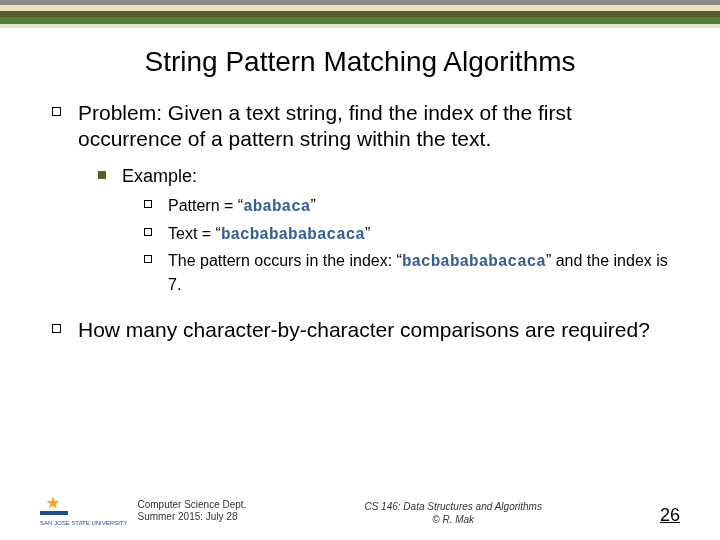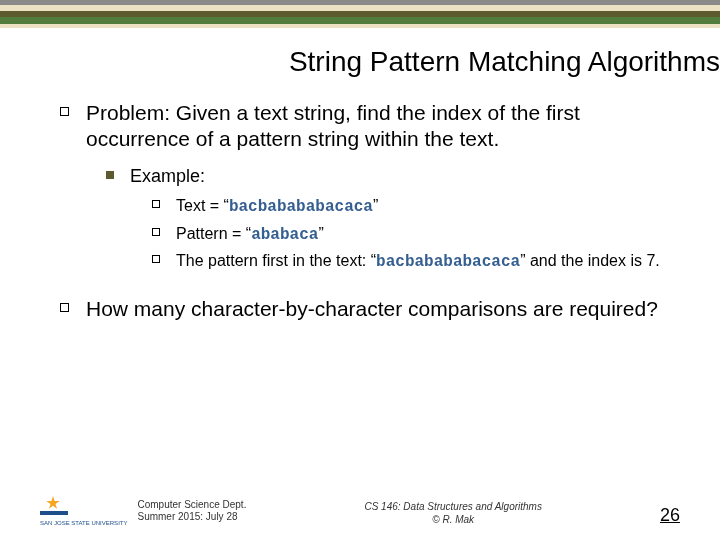--- a/index.html
+++ b/index.html
@@ -21,34 +21,34 @@
   .top-stripes {
     width: 100%;
   }
   .stripe-grey   { height: 5px; background: #8a8a8a; }
   .stripe-cream  { height: 6px; background: #ece2c3; }
   .stripe-olive  { height: 6px; background: #5e5a2f; }
   .stripe-green  { height: 7px; background: #527d3e; }
   .stripe-cream2 { height: 4px; background: #ece2c3; }
 
   .title {
-    text-align: right;
+    text-align: center;
     font-size: 28px;
     margin: 18px 0 22px 0;
     font-weight: normal;
   }
 
   .content {
     padding: 0 42px 0 42px;
   }
 
   ul.lvl1 {
     list-style: none;
     padding: 0;
-    margin: 16px;
+    margin: 8px;
     font-size: 21px;
     line-height: 1.25;
   }
   ul.lvl1 > li {
     position: relative;
     padding-left: 28px;
     margin-bottom: 22px;
   }
   ul.lvl1 > li::before {
     content: "";
@@ -181,27 +181,27 @@
 
   <div class="content">
     <ul class="lvl1">
       <li>
         <span>Problem: Given a text string, find the index of the first occurrence of a pattern string within the text.</span>
         <ul class="lvl2">
           <li>
             <span>Example:</span>
             <ul class="lvl3">
               <li>
+                <span>Pattern = “</span><span class="mono">ababaca</span><span>”</span>
+              </li>
+              <li>
                 <span>Text = “</span><span class="mono">bacbabababacaca</span><span>”</span>
               </li>
               <li>
-                <span>Pattern = “</span><span class="mono">ababaca</span><span>”</span>
-              </li>
-              <li>
-                <span>The pattern first in the text: “</span><span class="mono">bacbabababacaca</span><span>” and the index is 7.</span>
+                <span>The pattern occurs in the index: “</span><span class="mono">bacbabababacaca</span><span>” and the index is 7.</span>
               </li>
             </ul>
           </li>
         </ul>
       </li>
       <li>
         <span>How many character-by-character comparisons are required?</span>
       </li>
     </ul>
   </div>

